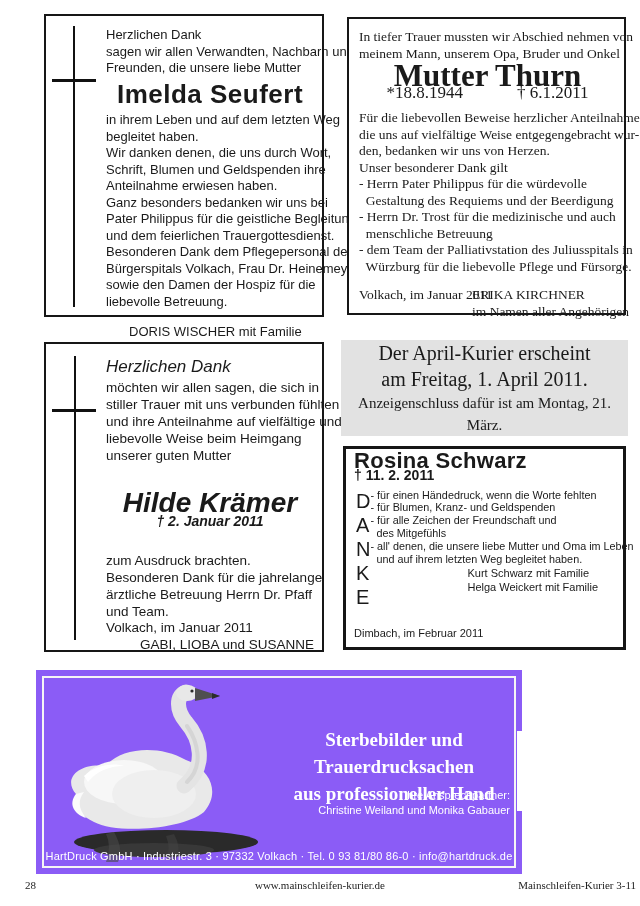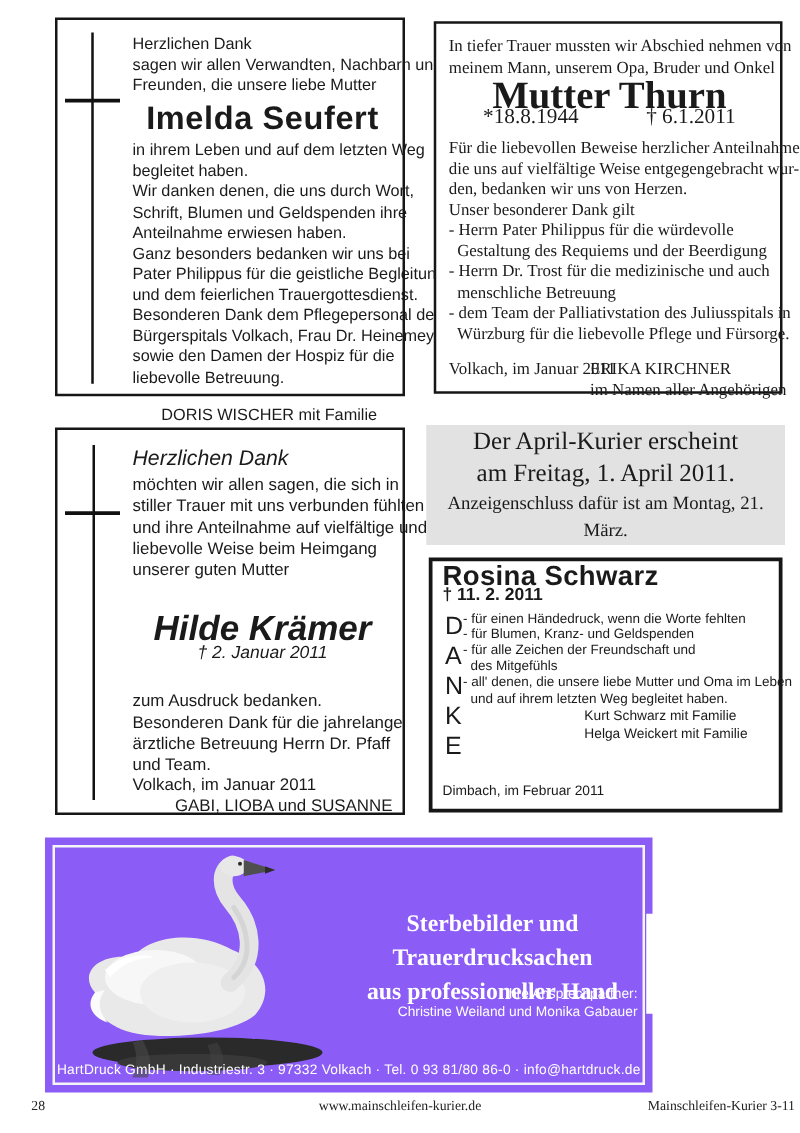--- a/index.html
+++ b/index.html
@@ -33,21 +33,21 @@
   .box-thurn .name { font-size:31px; font-weight:bold; text-align:center; margin:6px 0 0 0; }
   .box-thurn .dates { display:flex; justify-content:center; gap:54px; font-size:17px; margin:0 0 9px 0; }
   .box-thurn .sig { margin:12px 0 0 113px; }
   .box-thurn .place { position:absolute; left:10px; bottom:10px; }
 
   
   .box-kraemer { left:44px; top:342px; width:280px; height:310px; font-size:13.5px; line-height:17px; }
   .box-kraemer .content { position:absolute; left:60px; right:8px; top:14px; }
   .box-kraemer .heading { font-style:italic; font-size:17px; margin-bottom:4px; }
   .box-kraemer .name { font-size:28px; font-weight:bold; font-style:italic; text-align:center; margin:30px 0 2px 0; }
-  .box-kraemer .ddate { font-size:14px; font-weight:normal; font-style:italic; text-align:center; margin-bottom:22px; }
+  .box-kraemer .ddate { font-size:14px; font-weight:bold; font-style:italic; text-align:center; margin-bottom:22px; }
   .box-kraemer .sigs { margin:16px 0 0 auto; width:-moz-fit-content; width:fit-content; margin-right:0px; }
   .box-kraemer .place { position:absolute; left:60px; bottom:14px; }
 
   
   .box-april { position:absolute; left:341px; top:340px; width:287px; height:96px; background:#e2e2e2;
                font-family:"Liberation Serif", serif; text-align:center; }
   .box-april .l1 { font-size:20px; line-height:26px; }
   .box-april .l2 { font-size:20px; line-height:26px; }
   .box-april .l3 { font-size:15px; line-height:22px; }
 
@@ -146,21 +146,21 @@
     </div>
     <div class="content">
       <div class="heading">Herzlichen Dank</div>
       <div class="pre">möchten wir allen sagen, die sich in
 stiller Trauer mit uns verbunden fühlten
 und ihre Anteilnahme auf vielfältige und
 liebevolle Weise beim Heimgang
 unserer guten Mutter</div>
       <div class="name">Hilde Krämer</div>
       <div class="ddate">† 2. Januar 2011</div>
-      <div class="pre">zum Ausdruck bedanken.
+      <div class="pre">zum Ausdruck brachten.
 Besonderen Dank für die jahrelange
 ärztliche Betreuung Herrn Dr. Pfaff
 und Team.</div>
       <div class="sigs pre">GABI, LIOBA und SUSANNE</div>
     </div>
     <div class="place">Volkach, im Januar 2011</div>
   </div>
 
   <div class="box-april">
     <div class="l1">Der April-Kurier erscheint</div>

